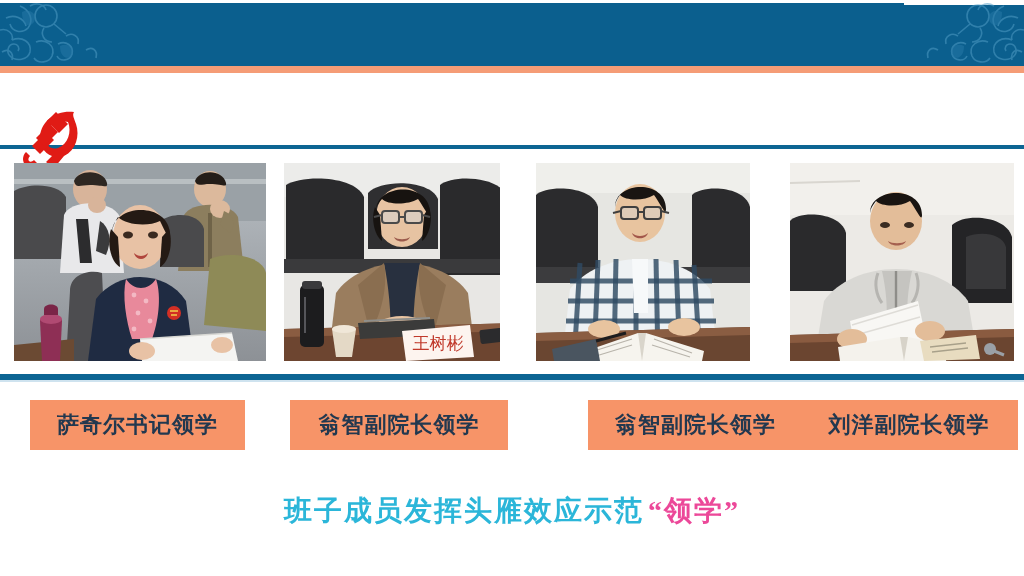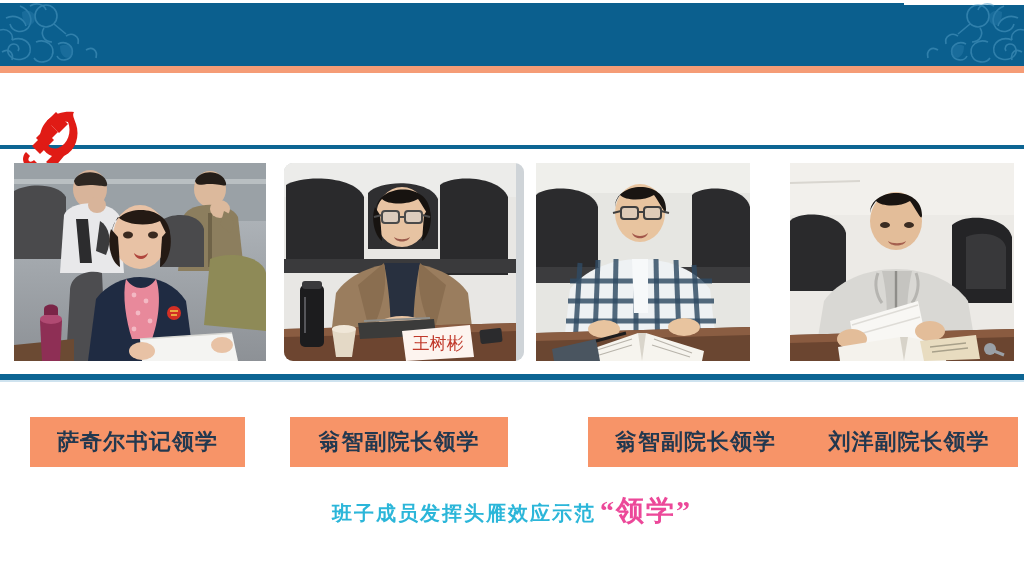--- a/index.html
+++ b/index.html
@@ -90,21 +90,21 @@
   .divider-bar-thin {
     position: absolute;
     left: 0; top: 380px;
     width: 1024px; height: 2px;
     background: #cfe3ef;
   }
 
   
   .caption {
     position: absolute;
-    top: 417px;
+    top: 400px;
     height: 50px;
     background: #f79468;
     display: flex;
     align-items: center;
     justify-content: center;
   }
   .caption span {
     color: #22384f;
     font-size: 22px;
     font-weight: bold;
@@ -115,21 +115,21 @@
 
   
   .footer-title {
     position: absolute;
     left: 0; top: 492px;
     width: 1024px;
     text-align: center;
     white-space: nowrap;
   }
   .footer-title .cyan {
-    font-size: 20px;
+    font-size: 28px;
     font-weight: bold;
     letter-spacing: 2px;
     color: #2bb6d9;
     font-family: "Liberation Serif", "DejaVu Serif", serif;
   }
   .footer-title .red {
     font-size: 28px;
     font-weight: bold;
     letter-spacing: 2px;
     color: #ec4899;
@@ -272,21 +272,21 @@
       <ellipse cx="208" cy="182" rx="11" ry="8" fill="#e8c2a5"></ellipse>
 
       <path d="M0 182 L60 176 L60 198 L0 198 Z" fill="#6b4a33"></path>
 
       <path d="M26 158 C26 150, 48 150, 48 158 L46 198 L28 198 Z" fill="#8e2f55"></path>
       <ellipse cx="37" cy="156" rx="11" ry="5" fill="#b04a72"></ellipse>
       <path d="M30 146 C30 140, 44 140, 44 146 L44 152 L30 152 Z" fill="#7a2547"></path>
     </svg>
   </div>
 
-  <div class="photo" style="left:284px; width:240px;border-radius:9px;">
+  <div class="photo" style="left:284px; width:216px;">
     <svg width="232" height="198" viewBox="0 0 232 198" xmlns="http://www.w3.org/2000/svg">
       <rect width="232" height="198" fill="#e8e7e4"></rect>
       <rect x="0" y="0" width="232" height="34" fill="#ececea"></rect>
 
       <path d="M2 22 C18 12, 70 12, 80 34 L80 110 L2 110 Z" fill="#2a2a2c"></path>
       <path d="M156 22 C168 12, 214 12, 224 34 L224 112 L156 112 Z" fill="#2a2a2c"></path>
       <path d="M84 30 C96 16, 146 16, 154 36 L154 86 L84 86 Z" fill="#2f2f31"></path>
       <rect x="0" y="96" width="232" height="14" fill="#3a3a3c"></rect>
 
       <ellipse cx="118" cy="54" rx="26" ry="30" fill="#e7c3a2"></ellipse>

